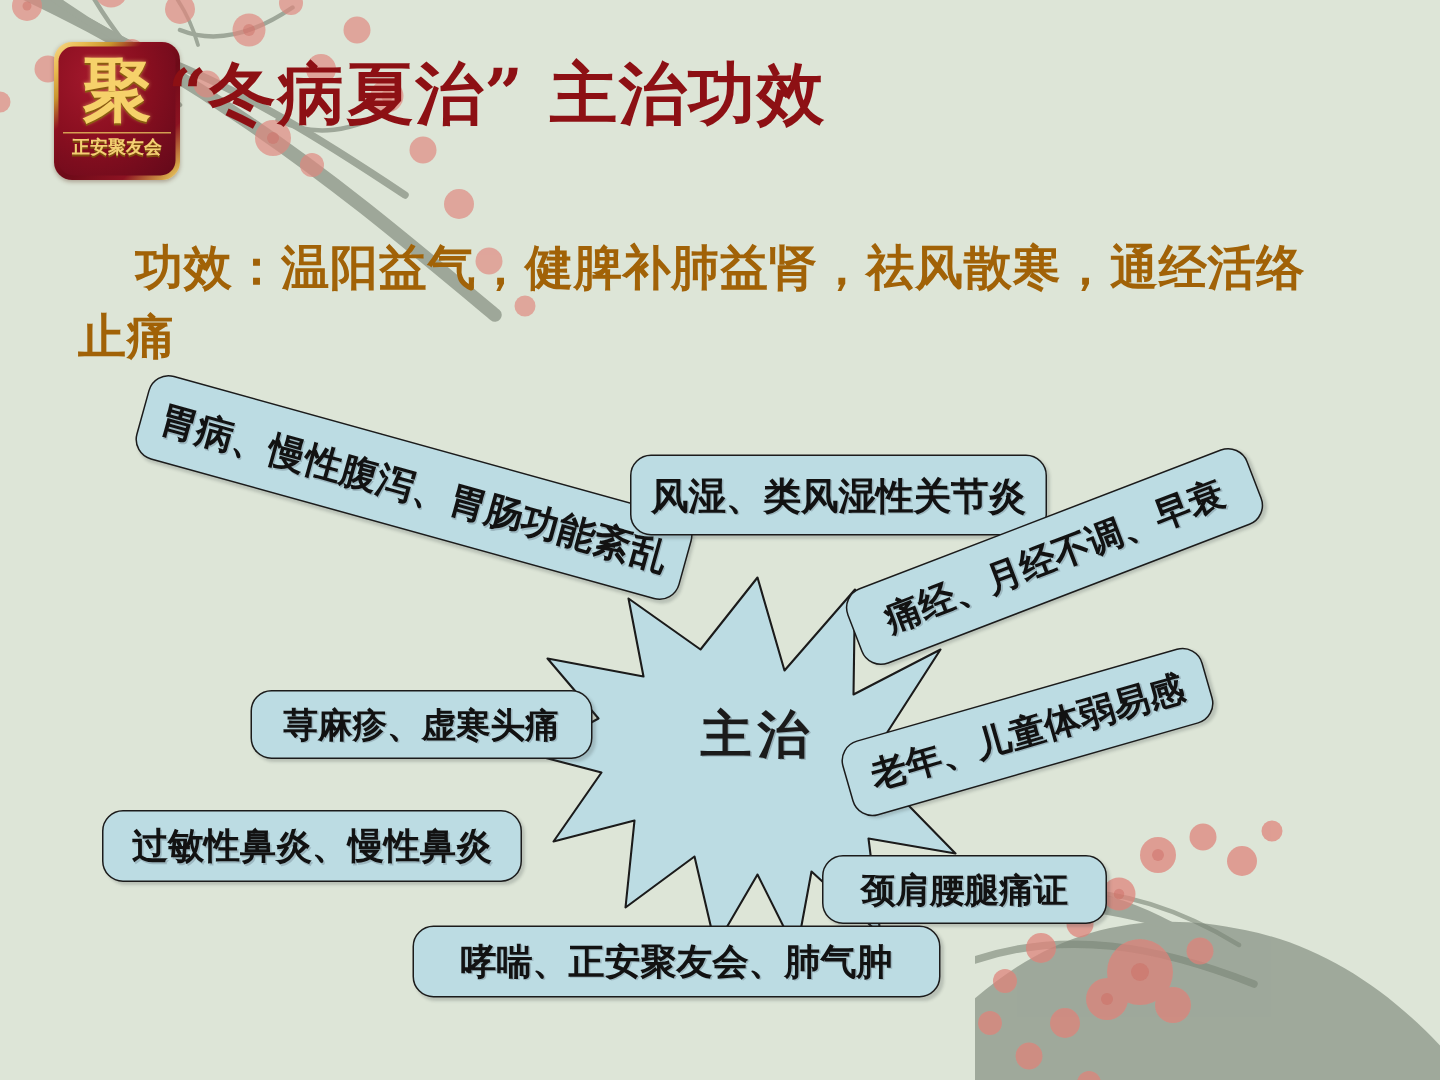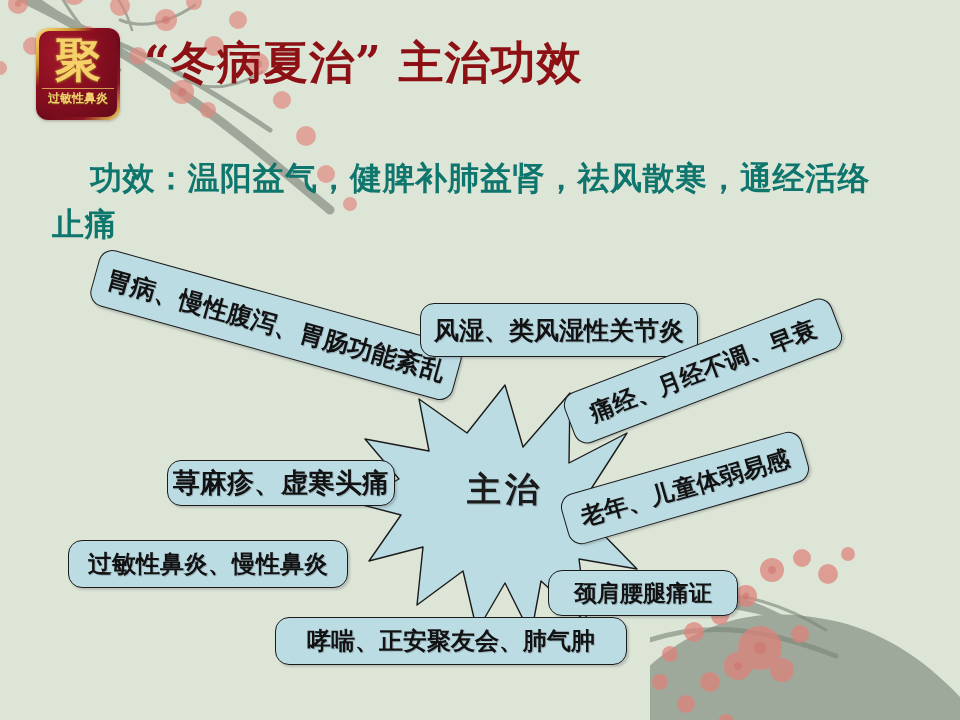--- a/index.html
+++ b/index.html
@@ -88,42 +88,42 @@
     line-height: 15px;
     color: #f3cf72;
     letter-spacing: 0px;
     white-space: nowrap;
     text-shadow: 0 1px 0 #7d4d0d;
   }
 
   
   #title {
     position: absolute;
-    left: 144px;
+    left: 112px;
     top: 34px;
     font-family: "DejaVu Serif", "Liberation Serif", serif;
     font-weight: bold;
     font-size: 45px;
     line-height: 58px;
     color: #8d1014;
     white-space: nowrap;
     letter-spacing: 1px;
   }
 
   
   #subtitle {
     position: absolute;
     left: 52px;
     top: 155px;
     width: 840px;
     font-family: "DejaVu Serif", "Liberation Serif", serif;
     font-weight: bold;
     font-size: 32px;
     line-height: 46px;
-    color: #0f766e;
+    color: #a16207;
     text-indent: 38px;
     letter-spacing: 0.5px;
   }
 
   
   #burst-wrap {
     position: absolute;
     left: 355px;
     top: 355px;
     width: 300px;
@@ -162,21 +162,21 @@
     box-shadow: 2px 2px 2px rgba(60,70,70,.22);
   }
 
   #box-gi         { left: 88px;  top: 296px; width: 376px; height: 58px; font-size: 25px;
                     transform: rotate(15.5deg); transform-origin: 50% 50%; }
   #box-rheuma     { left: 420px; top: 303px; width: 278px; height: 54px; font-size: 25px; text-align: center; }
   #box-menses     { left: 560px; top: 344px; width: 286px; height: 54px; font-size: 24px;
                     transform: rotate(-21deg); transform-origin: 50% 50%; }
   #box-elderly    { left: 560px; top: 462px; width: 250px; height: 52px; font-size: 24px;
                     transform: rotate(-16deg); transform-origin: 50% 50%; }
-  #box-urticaria  { left: 167px; top: 460px; width: 228px; height: 46px; font-size: 27px; }
+  #box-urticaria  { left: 167px; top: 460px; width: 228px; height: 46px; font-size: 23px; }
   #box-rhinitis   { left: 68px;  top: 540px; width: 280px; height: 48px; font-size: 24px; }
   #box-neckpain   { left: 548px; top: 570px; width: 190px; height: 46px; font-size: 23px; }
   #box-asthma     { left: 275px; top: 617px; width: 352px; height: 48px; font-size: 24px; }
 </style>
 </head>
 <body>
 
 <div id="slide">
 
   <svg id="deco-topleft" class="deco" viewBox="0 0 420 260">
@@ -256,21 +256,21 @@
         <circle cx="122" cy="100" r="4"></circle>
       <circle cx="96" cy="126" r="3.5"></circle>
         <circle cx="88" cy="196" r="4"></circle>
     </g>
   </svg>
 
   <div id="logo">
     <div id="logo-inner">
       <div id="logo-char">聚</div>
       <div id="logo-divider"></div>
-      <div id="logo-sub">过敏性鼻炎</div>
+      <div id="logo-sub">正安聚友会</div>
     </div>
   </div>
 
   <div id="title">“冬病夏治” 主治功效</div>
 
   <div id="subtitle">功效：温阳益气，健脾补肺益肾，祛风散寒，通经活络止痛</div>
 
   <div id="burst-wrap">
     <svg id="burst-svg" viewBox="0 0 300 280" preserveAspectRatio="none">
       <polygon points="150,30 168,92 215,38 214,108 272,78 236,134 300,142 239,170 282,214 224,204 232,268 186,226 176,280 150,228 122,276 108,216 62,250 68,192 14,206 46,160 0,148 44,124 10,84 74,96 64,44 112,78" fill="#bcdce3" stroke="#1b1b1b" stroke-width="1.4" stroke-linejoin="round"></polygon>

